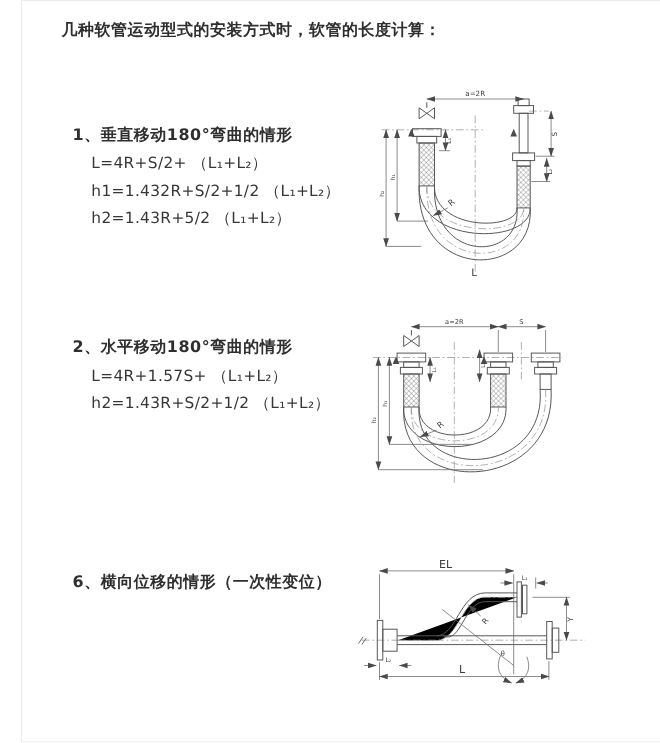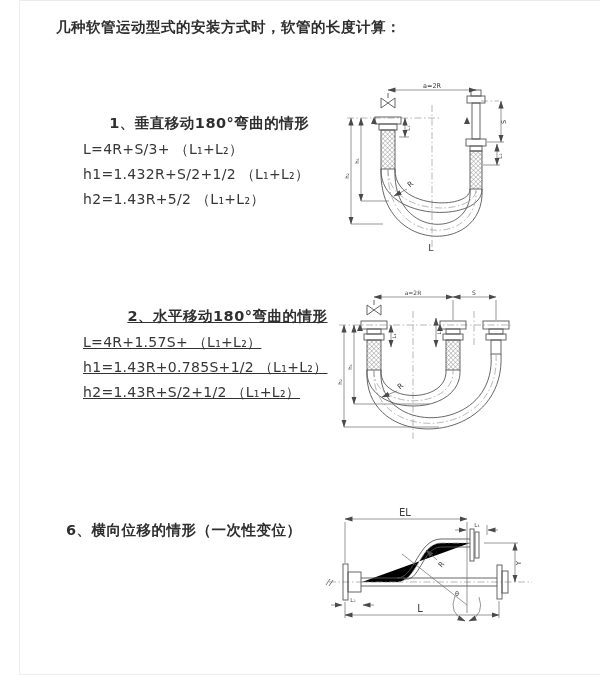--- a/index.html
+++ b/index.html
@@ -6,53 +6,52 @@
   .page{
     position:relative;width:600px;height:675px;background:#ffffff;
     font-family:"DejaVu Sans","Liberation Sans",sans-serif;
     color:#333;overflow:hidden;border:1px solid #ececec;box-sizing:border-box;margin-left:19px;
   }
   .doc-title{
     position:absolute;left:36px;top:17px;font-size:14.5px;font-weight:bold;
     color:#2e2e2e;letter-spacing:0.5px;white-space:nowrap;
   }
   .sec{position:absolute;left:46px;}
-  .sec-heading{font-size:14.5px;font-weight:bold;line-height:20px;color:#2f2f2f;letter-spacing:0.5px;white-space:nowrap;text-align:right;}
+  .sec-heading{font-size:14.5px;font-weight:bold;line-height:20px;color:#2f2f2f;letter-spacing:0.5px;white-space:nowrap;}
   .formulas{margin:4px 0 0 17px;}
   .formula{font-size:14px;line-height:25.2px;color:#363636;letter-spacing:0.3px;white-space:nowrap;}
   #sec1{top:112px;}
-  #sec2{top:305px;text-decoration:underline;}
+  #sec2{top:305px;}
   #sec3{top:519px;}
   .diag{position:absolute;}
   #d1{left:311px;top:76px;}
   #d2{left:311px;top:286px;}
   #d3{left:297px;top:500px;}
   svg text{font-family:"DejaVu Sans","Liberation Sans",sans-serif;fill:#3c3c3c;}
 </style>
 </head>
 <body>
 
 <div class="page">
 
   <div class="doc-title">几种软管运动型式的安装方式时，软管的长度计算：</div>
 
   <div class="sec" id="sec1">
     <div class="sec-heading">1、垂直移动180°弯曲的情形</div>
     <div class="formulas">
-      <div class="formula">L=4R+S/3+ （L₁+L₂）</div>
+      <div class="formula">L=4R+S/2+ （L₁+L₂）</div>
       <div class="formula">h1=1.432R+S/2+1/2 （L₁+L₂）</div>
       <div class="formula">h2=1.43R+5/2 （L₁+L₂）</div>
     </div>
   </div>
 
   <div class="sec" id="sec2">
     <div class="sec-heading">2、水平移动180°弯曲的情形</div>
     <div class="formulas">
       <div class="formula">L=4R+1.57S+ （L₁+L₂）</div>
-      <div class="formula">h1=1.43R+0.785S+1/2 （L₁+L₂）</div>
       <div class="formula">h2=1.43R+S/2+1/2 （L₁+L₂）</div>
     </div>
   </div>
 
   <div class="sec" id="sec3">
     <div class="sec-heading">6、横向位移的情形（一次性变位）</div>
     <div class="formulas">
     </div>
   </div>
 

